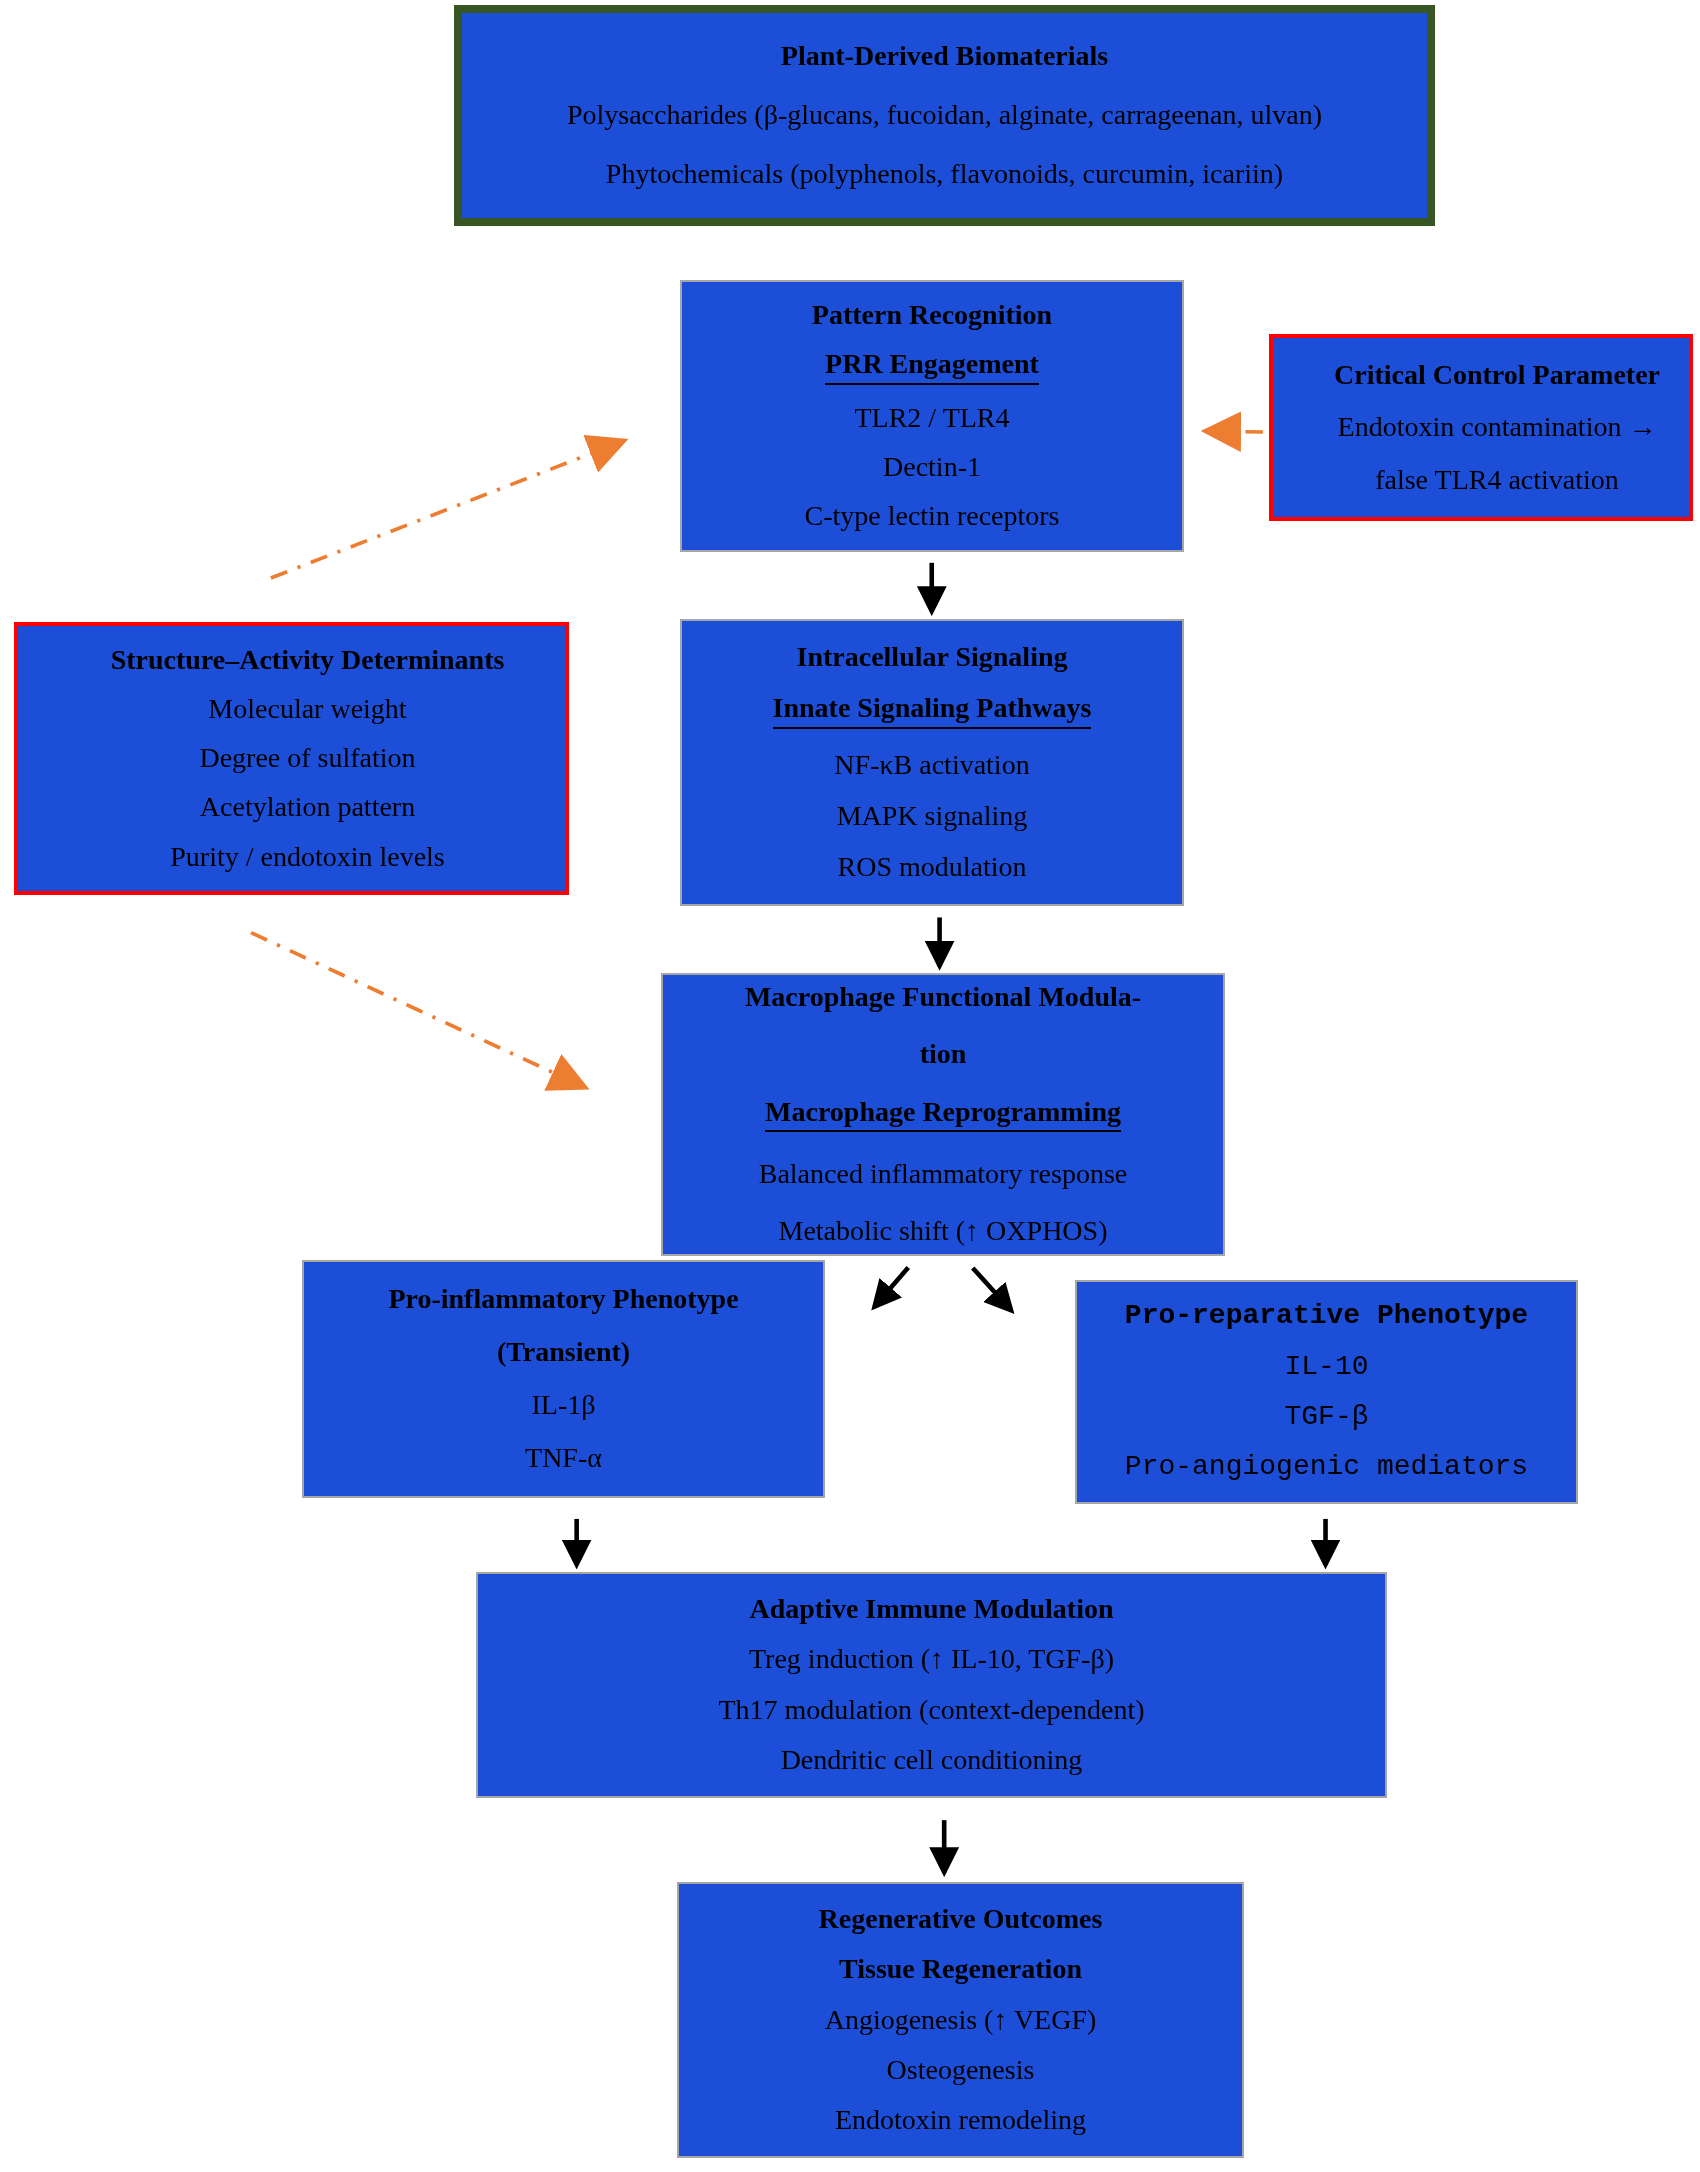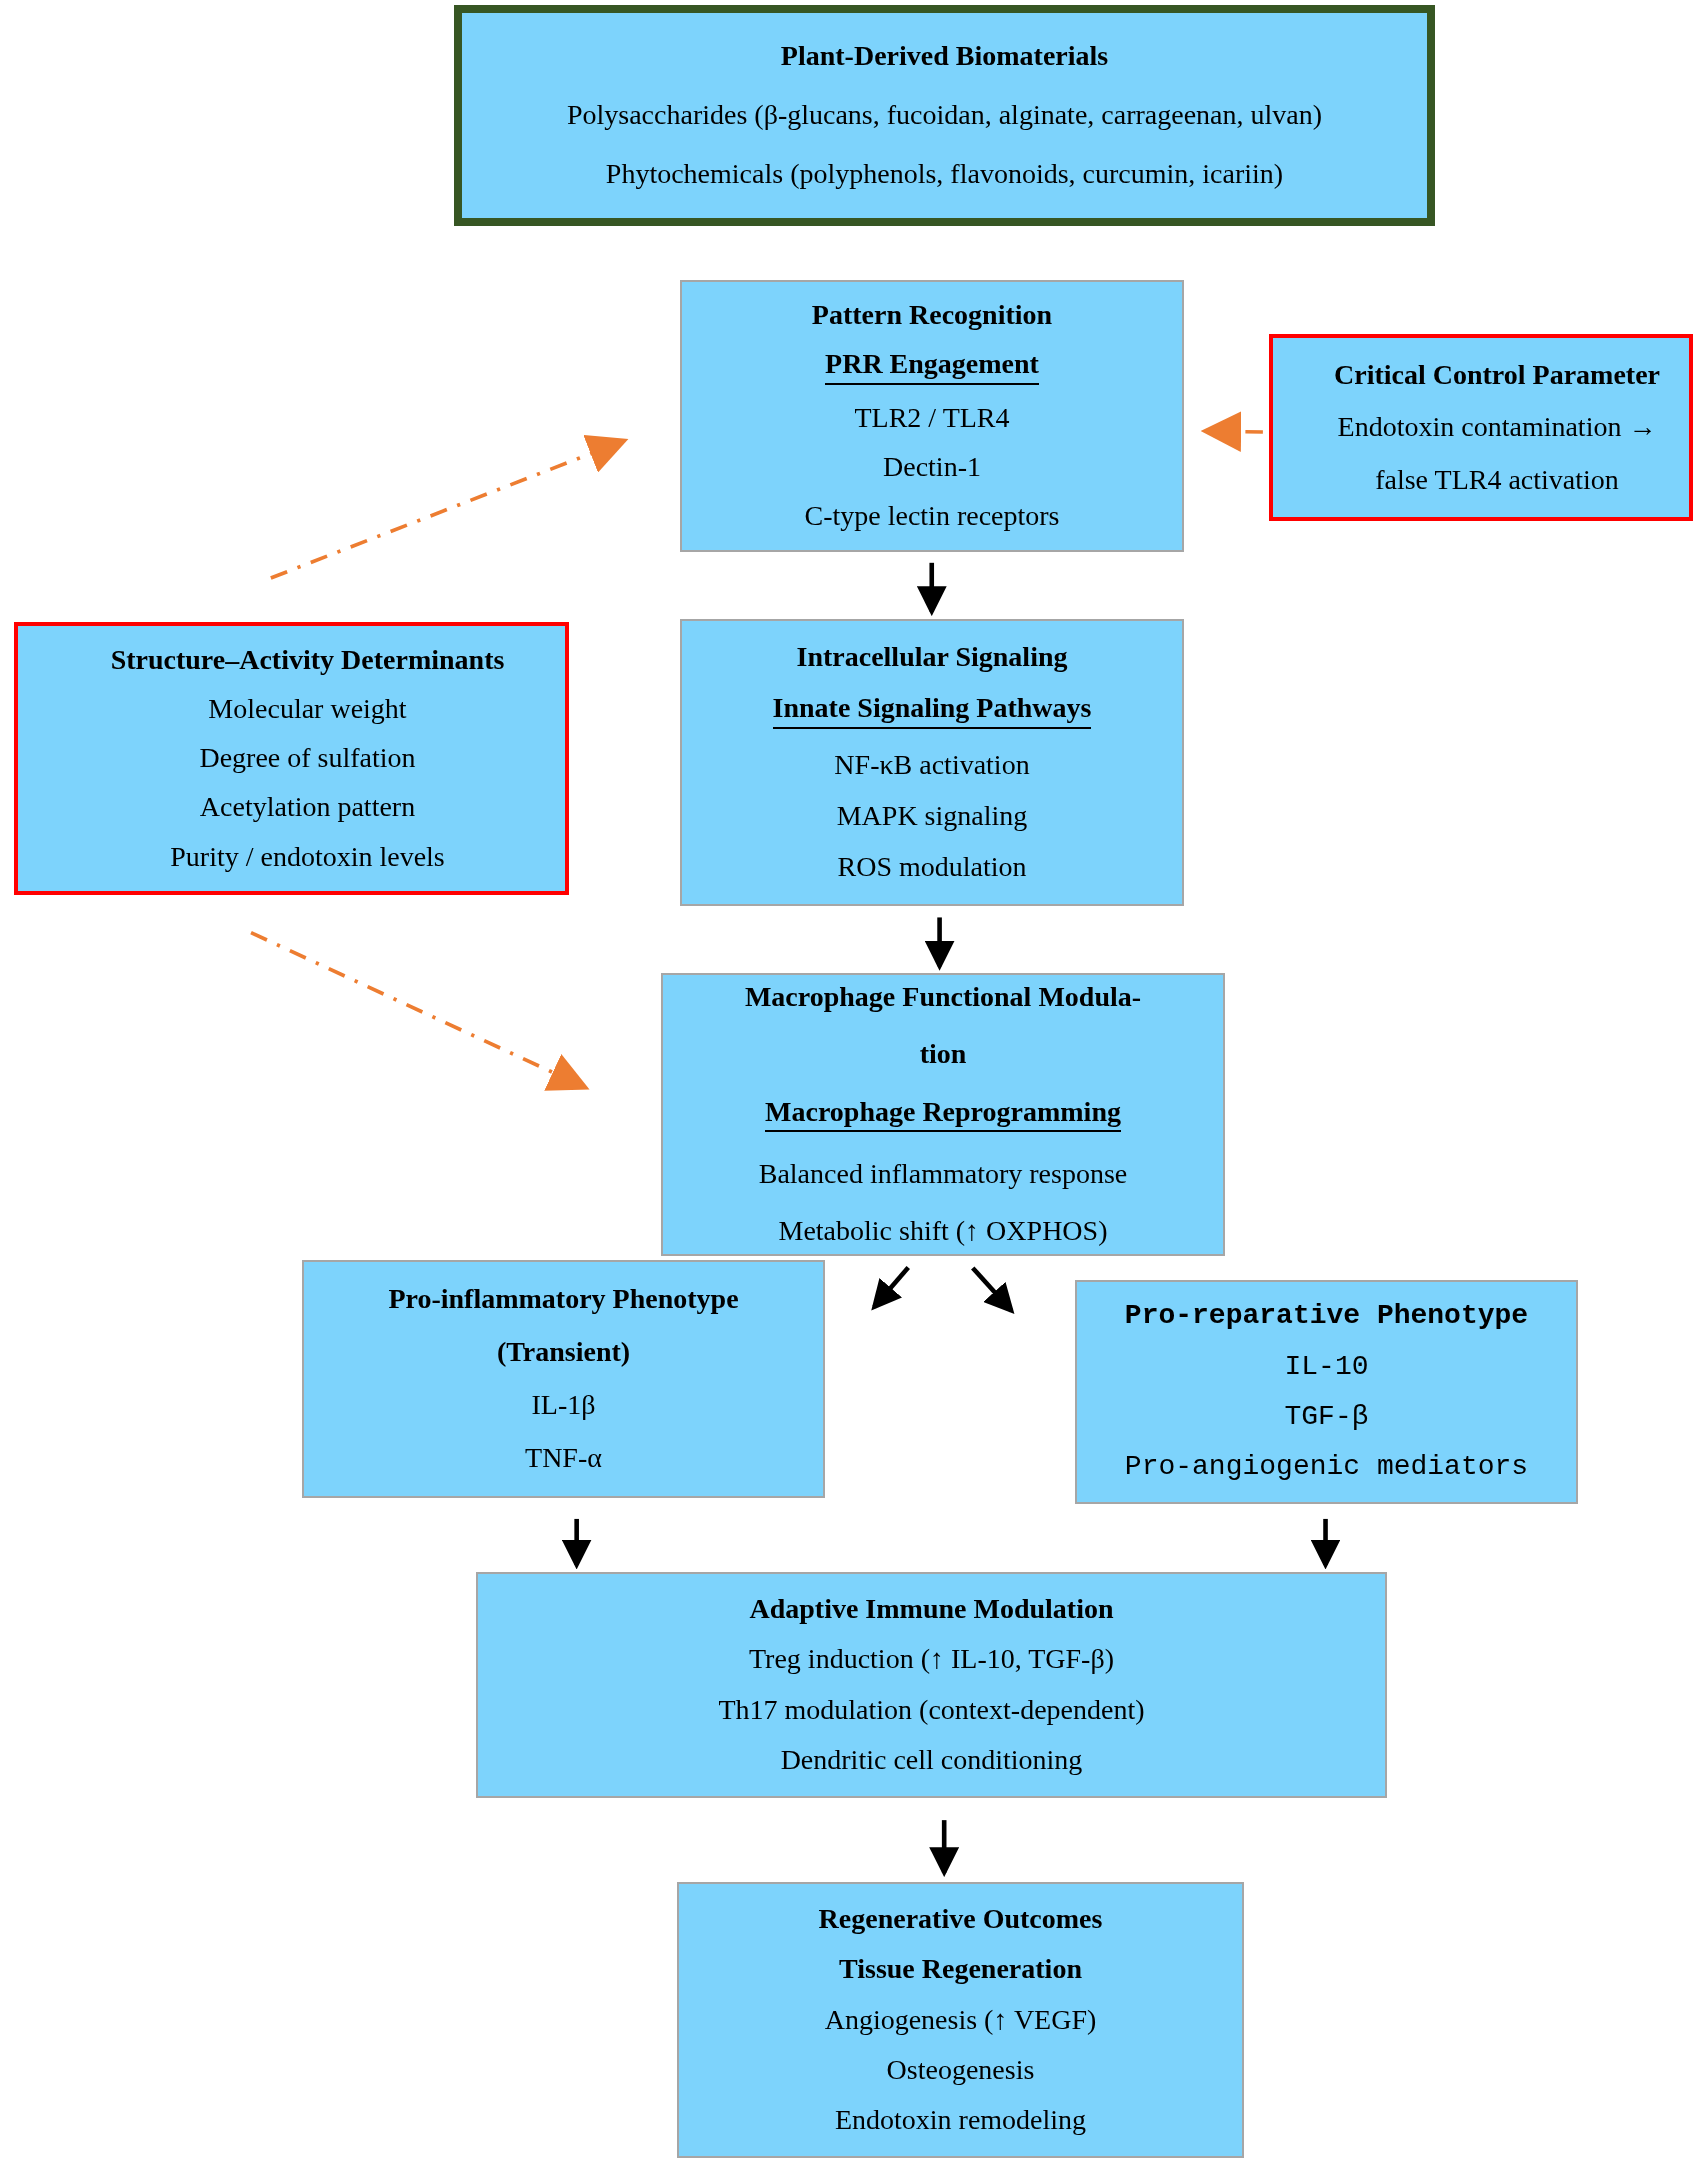--- a/index.html
+++ b/index.html
@@ -12,21 +12,21 @@
     color:#000000;
   }
   .box{
     position:absolute;
     box-sizing:border-box;
     display:flex;
     flex-direction:column;
     justify-content:space-evenly;
     align-items:center;
     text-align:center;
-    background:#7dd3fc;
+    background:#1d4ed8;
     font-size:28px;
     line-height:1.1;
   }
   .box.gray{border:2.3px solid #a6a6a6;}
   .box.red{border:4.1px solid #ff0000;padding-left:32px;}
   .box.green{border:8.3px solid #375623;}
   .line{white-space:nowrap;}
   .b{font-weight:bold;}
   .u{border-bottom:2.3px solid #000000;padding-bottom:3px;}
   #arrows{position:absolute;left:0;top:0;width:1700px;height:2172px;pointer-events:none;}

